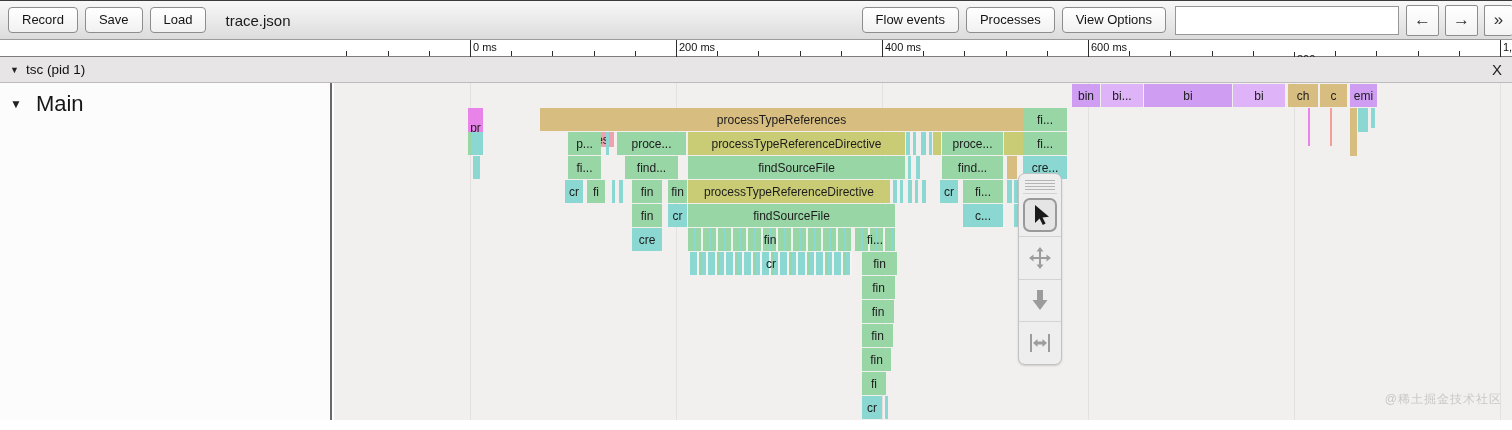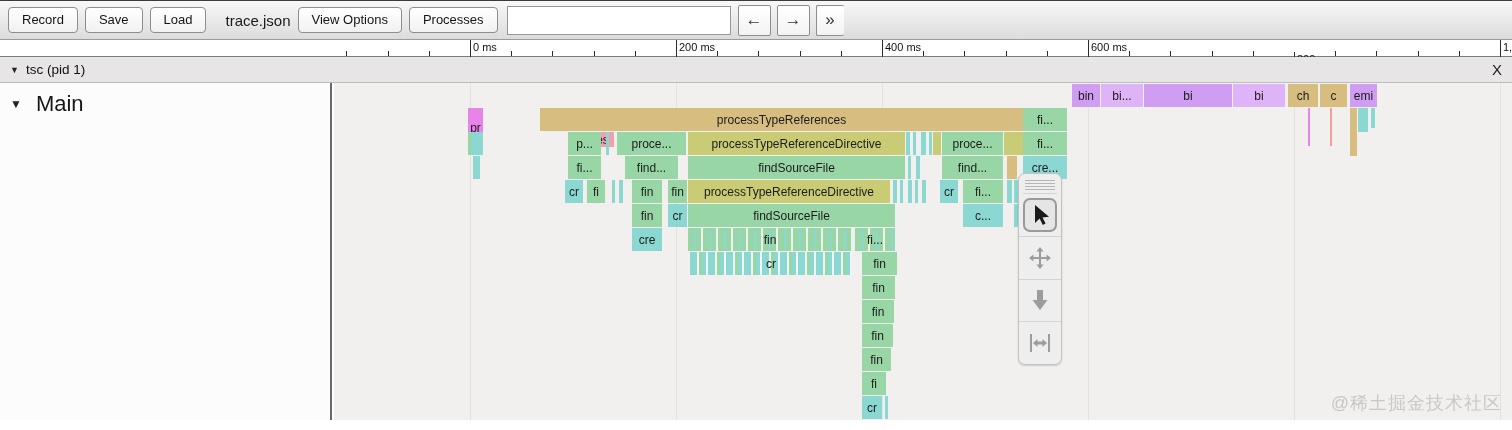--- a/index.html
+++ b/index.html
@@ -61,35 +61,36 @@
   .palette-grip { height:17px; margin:3px 4px 0 4px; border-bottom:1px solid #d4d3d3;
     background:repeating-linear-gradient(0deg,#b6b5b5 0 1px, transparent 1px 3px);
     background-clip:content-box; padding:3px 2px; }
   .palette-cell { flex:1; display:flex; align-items:center; justify-content:center;
     border-bottom:1px solid #d4d3d3; }
   .palette-cell:last-child { border-bottom:none; }
   .palette-cell.selected .sel-ring { border:2px solid #9b9a9a; background:#e6e5e5;
     border-radius:7px; width:34px; height:34px; display:flex; align-items:center; justify-content:center; }
 
   
-  .watermark { position:absolute; right:10px; top:308px; font-size:18px; color:#c9c8c8;
+  .watermark { position:absolute; right:10px; top:308px; font-size:12px; color:#c9c8c8;
     letter-spacing:1px; }
 </style>
 </head>
 <body>
 
 <div class="app">
 
   <div class="toolbar">
     <button class="btn">Record</button>
     <button class="btn">Save</button>
     <button class="btn">Load</button>
     <span class="filename">trace.json</span>
+    <button class="btn push">Flow events</button>
+    <button class="btn">Processes</button>
     <button class="btn">View Options</button>
-    <button class="btn">Processes</button>
     <input class="search" type="text" value="" style="">
     <button class="sqbtn">←</button>
     <button class="sqbtn">→</button>
     <button class="sqbtn overflow-btn">»</button>
   </div>
 
   <div class="ruler" id="ruler">
       <div class="tick-major" style="left: 470px;">
         <span class="tick-label">0 ms</span>
       </div>

